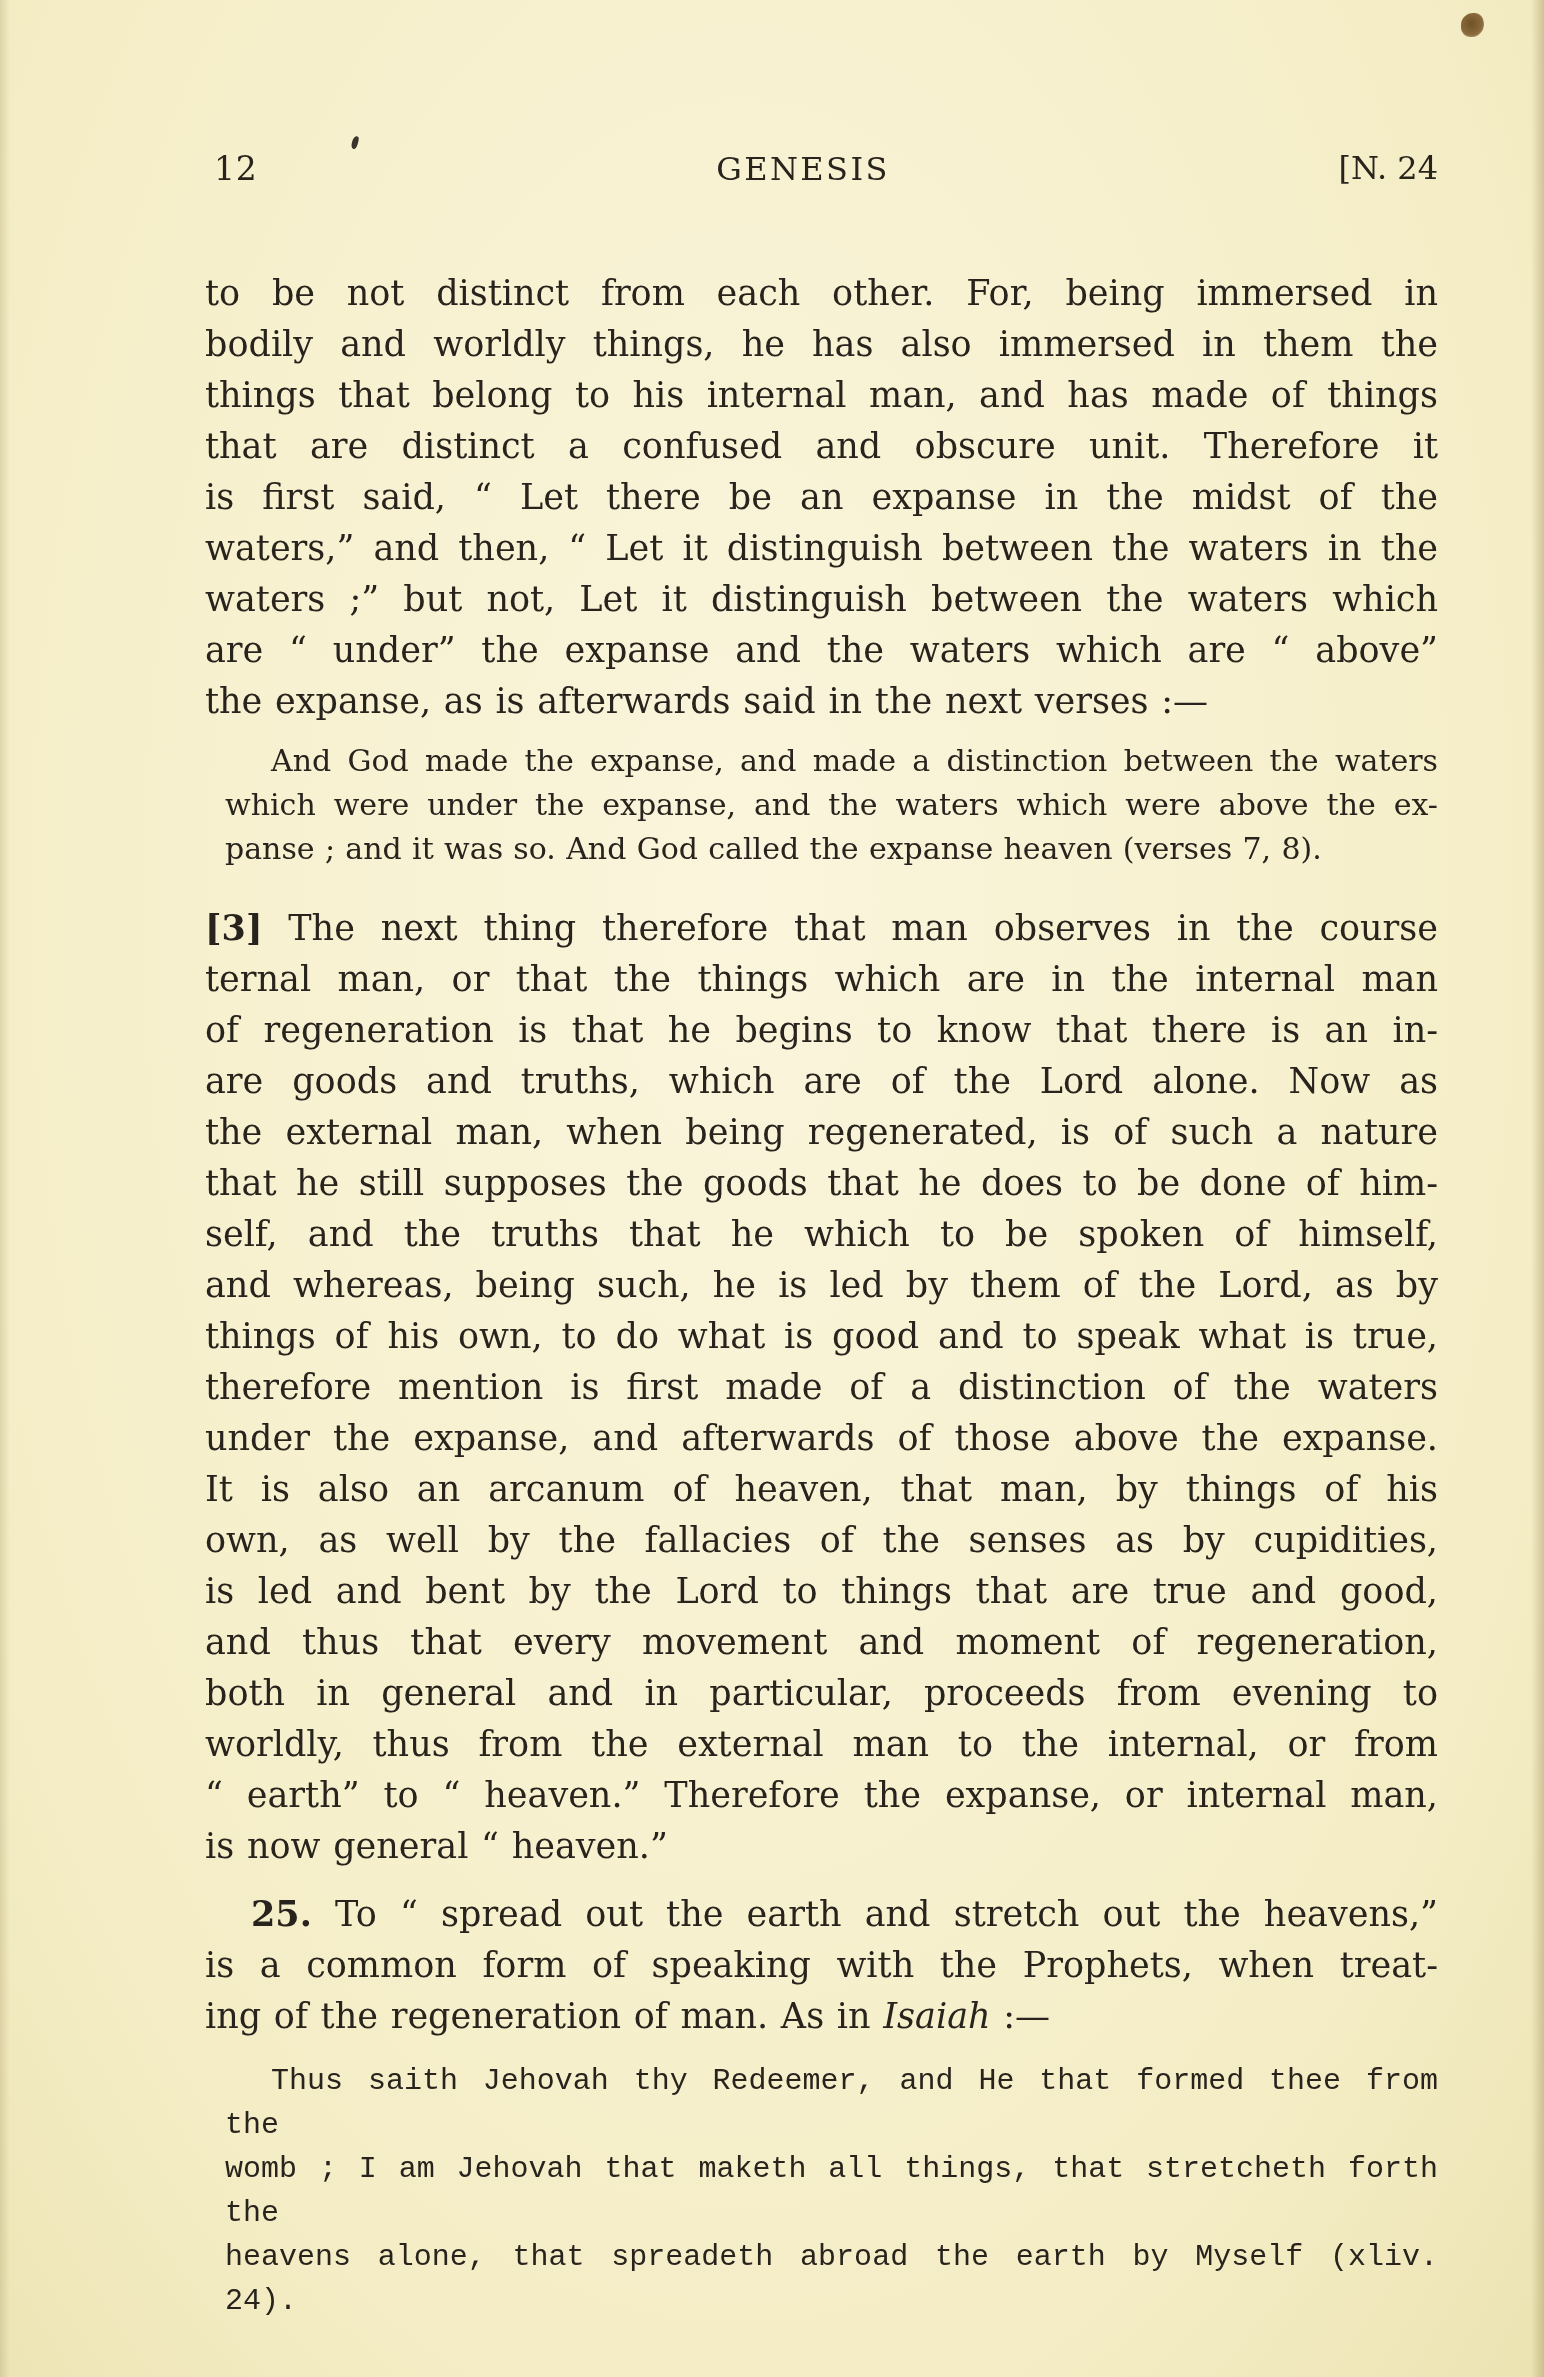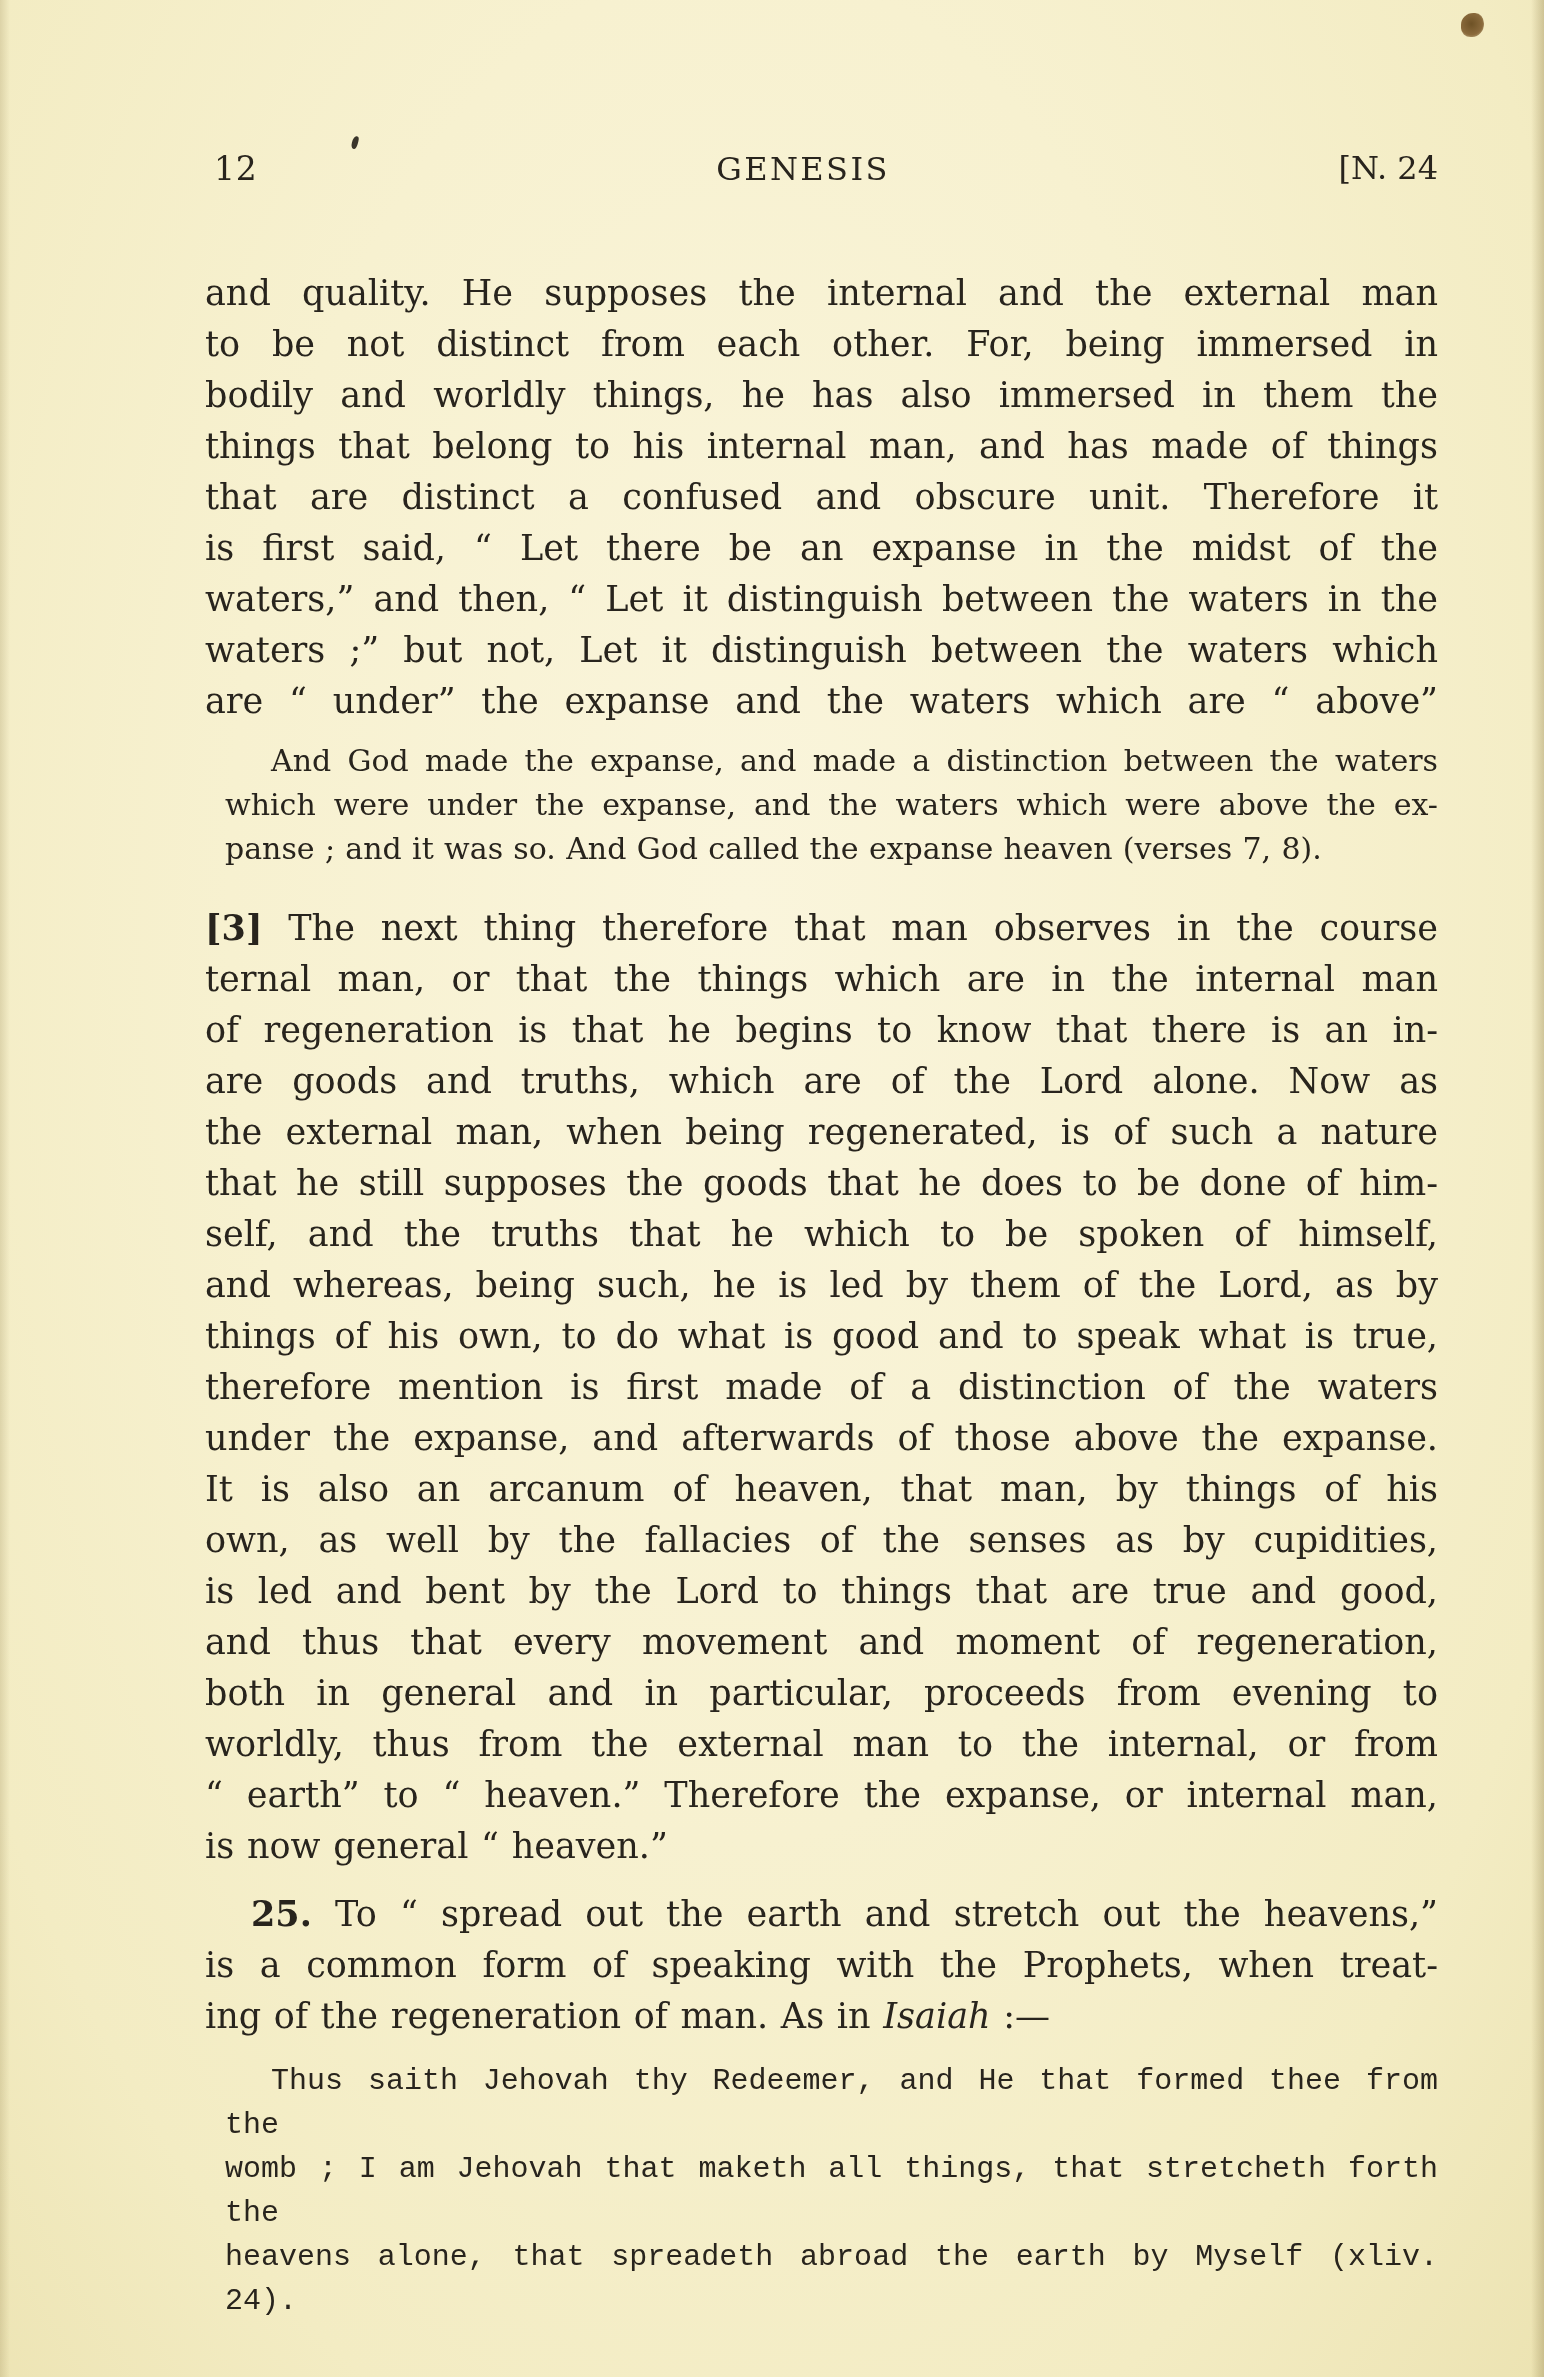--- a/index.html
+++ b/index.html
@@ -66,29 +66,29 @@
   <div class="stray-mark"></div>
 
   <div class="content">
     <div class="running-head">
       <span class="page-number">12</span>
       <span class="running-title">GENESIS</span>
       <span class="folio-ref">[N. 24</span>
     </div>
 
   <div class="para body m-para1">
-        <div class="line"><span>and quality.  He supposes the internal and the external man</span></div>
         <div class="line"><span>to be not distinct from each other.  For, being immersed in</span></div>
         <div class="line"><span>bodily and worldly things, he has also immersed in them the</span></div>
         <div class="line"><span>things that belong to his internal man, and has made of things</span></div>
         <div class="line"><span>that are distinct a confused and obscure unit.  Therefore it</span></div>
         <div class="line"><span>is first said, “ Let there be an expanse in the midst of the</span></div>
         <div class="line"><span>waters,” and then, “ Let it distinguish between the waters in the</span></div>
         <div class="line"><span>waters ;” but not, Let it distinguish between the waters which</span></div>
         <div class="line"><span>are “ under” the expanse and the waters which are “ above”</span></div>
+        <div class="line last"><span>the expanse, as is afterwards said in the next verses :—</span></div>
       </div>
       <div class="para quote m-quote1">
         <div class="line indent"><span>And God made the expanse, and made a distinction between the waters</span></div>
         <div class="line"><span>which were under the expanse, and the waters which were above the ex-</span></div>
         <div class="line last"><span>panse ; and it was so.  And God called the expanse heaven (verses 7, 8).</span></div>
       </div>
       <div class="para body m-para3">
         <div class="line"><b>[3]</b><span> The next thing therefore that man observes in the course</span></div>
         <div class="line"><span>ternal man, or that the things which are in the internal man</span></div>
         <div class="line"><span>of regeneration is that he begins to know that there is an in-</span></div>

